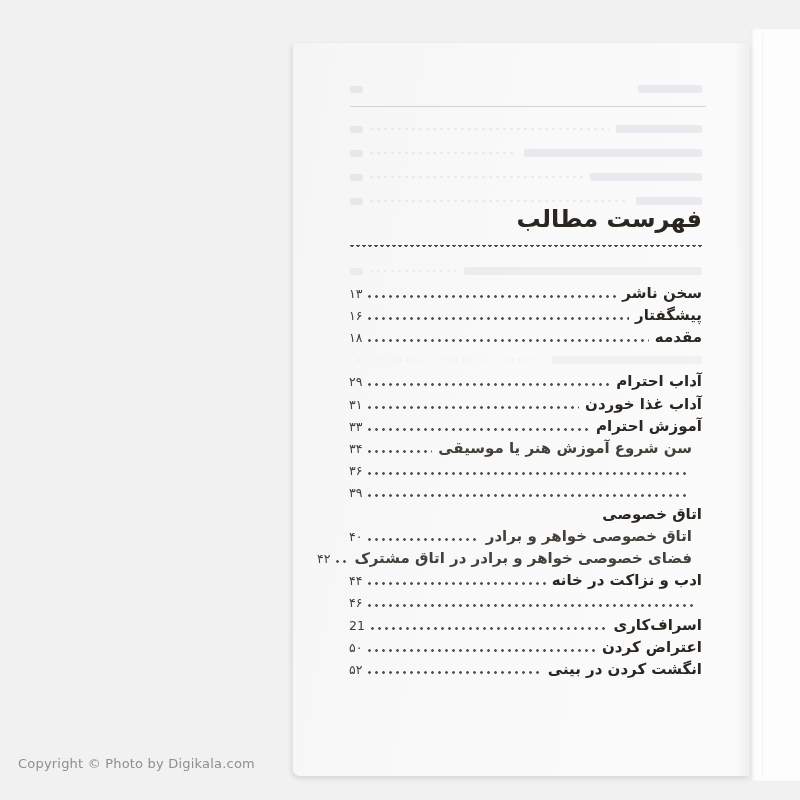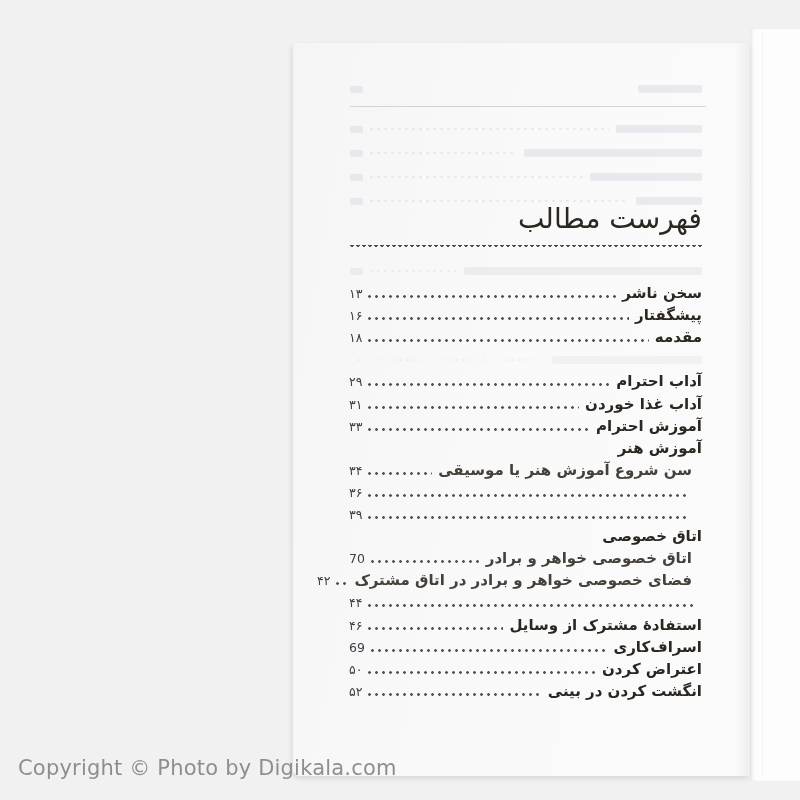--- a/index.html
+++ b/index.html
@@ -45,21 +45,21 @@
   .gh-rule{
     position:absolute;left:57px;right:44px;top:63px;height:1px;
     background:rgba(130,136,150,0.32);filter:blur(0.3px);
   }
   
   .content{
     position:absolute;left:56px;right:48px;top:161px;
     direction:rtl;text-align:right;
   }
   .toc-title{
-    font-size:28px;font-weight:normal;line-height:30px;
+    font-size:24px;font-weight:bold;line-height:30px;
     color:var(--ink,#29241f);
   }
   .zigzag{
     margin-top:11px;height:6px;opacity:0.88;
     background:
       linear-gradient(135deg,#39342e 25%,rgba(0,0,0,0) 25%) -3px 0/6px 6px repeat-x,
       linear-gradient(225deg,#39342e 25%,rgba(0,0,0,0) 25%) -3px 0/6px 6px repeat-x;
   }
   .rows{margin-top:30px;}
   .row{display:flex;align-items:flex-end;height:22.1px;}
@@ -70,21 +70,21 @@
   .leader{
     flex:1 1 auto;min-width:12px;height:3px;margin:0 6px 5px 6px;
     background-image:radial-gradient(circle at 1.5px 1.5px,var(--dot,#52525a) 1.1px,rgba(0,0,0,0) 1.6px);
     background-size:7px 3px;background-repeat:repeat-x;
   }
   .num{font-size:12.5px;line-height:19px;color:#3d3d47;flex:0 0 auto;}
   .row.gap{height:22.1px;}
   
   .watermark{
     position:absolute;left:18px;top:756px;
-    font-size:21px;color:var(--watermark,#8e8e8e);letter-spacing:0.2px;
+    font-size:13px;color:var(--watermark,#8e8e8e);letter-spacing:0.2px;
     direction:ltr;
   }
 </style>
 </head>
 <body style="--photo_background: #f1f1f2; --page_paper: #f9f9fa; --edge_strip: #fdfdfe; --ink: #2b2620; --dot: #52525a; --watermark: #8e8e8e;">
 
 <div class="edge-strip"></div>
 
 <div class="page">
   <div class="fold-shadow"></div>
@@ -154,62 +154,59 @@
         <div class="row main">
           <span class="t">آداب غذا خوردن</span>
           <span class="leader"></span>
           <span class="num">۳۱</span>
         </div>
         <div class="row main">
           <span class="t">آموزش احترام</span>
           <span class="leader"></span>
           <span class="num">۳۳</span>
         </div>
-        <div class="row main">
-          <span class="t">آموزش هنر</span>
-        </div>
         <div class="row sub">
           <span class="t">سن شروع آموزش هنر یا موسیقی</span>
           <span class="leader"></span>
           <span class="num">۳۴</span>
         </div>
         <div class="row sub">
           <span class="leader"></span>
           <span class="num">۳۶</span>
         </div>
         <div class="row sub">
           <span class="leader"></span>
           <span class="num">۳۹</span>
         </div>
         <div class="row main">
           <span class="t">اتاق خصوصی</span>
         </div>
         <div class="row sub">
           <span class="t">اتاق خصوصی خواهر و برادر</span>
           <span class="leader"></span>
-          <span class="num">70</span>
+          <span class="num">۴۰</span>
         </div>
         <div class="row sub">
           <span class="t">فضای خصوصی خواهر و برادر در اتاق مشترک</span>
           <span class="leader"></span>
           <span class="num">۴۲</span>
         </div>
         <div class="row main">
+          <span class="t">ادب و نزاکت در خانه</span>
           <span class="leader"></span>
           <span class="num">۴۴</span>
         </div>
         <div class="row main">
-          <span class="t">استفادهٔ مشترک از وسایل</span>
           <span class="leader"></span>
           <span class="num">۴۶</span>
         </div>
         <div class="row main">
           <span class="t">اسراف‌کاری</span>
           <span class="leader"></span>
-          <span class="num">69</span>
+          <span class="num">21</span>
         </div>
         <div class="row main">
           <span class="t">اعتراض کردن</span>
           <span class="leader"></span>
           <span class="num">۵۰</span>
         </div>
         <div class="row main">
           <span class="t">انگشت کردن در بینی</span>
           <span class="leader"></span>
           <span class="num">۵۲</span>

